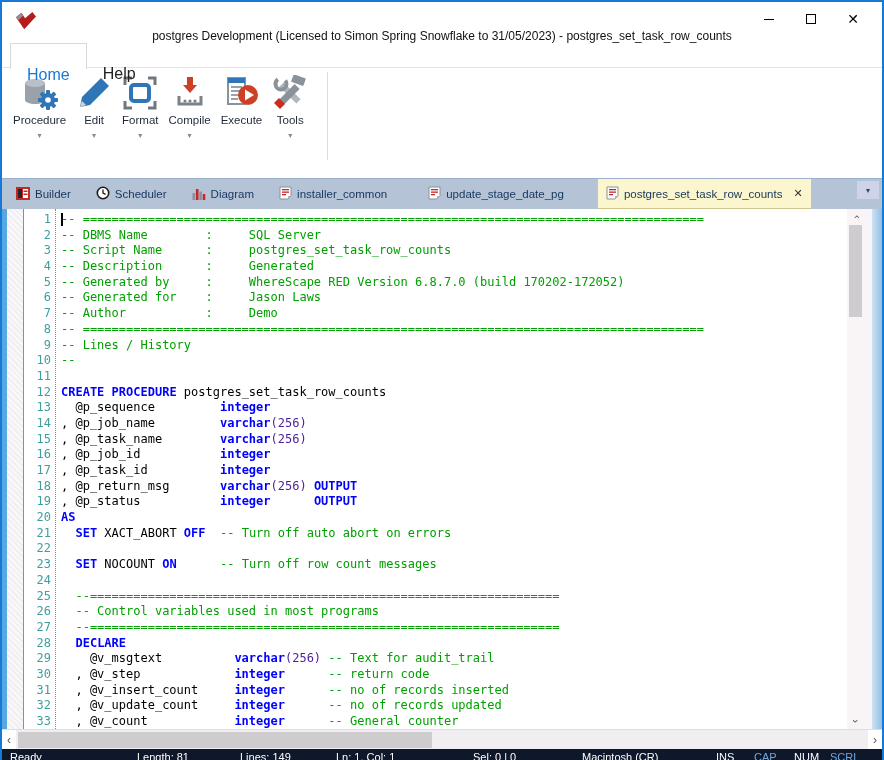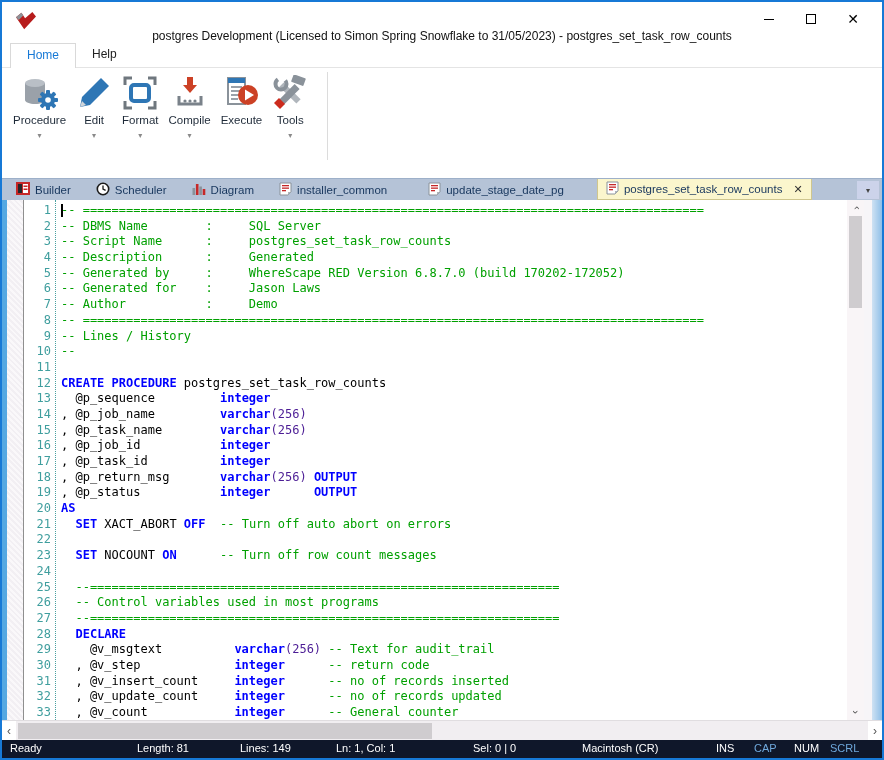--- a/index.html
+++ b/index.html
@@ -11,35 +11,35 @@
   .logo { position:absolute; left:12px; top:9px; }
   .title { position:absolute; left:0; right:0; top:27px; text-align:center; font-size:12px; color:#111; }
   .win-controls { position:absolute; right:8px; top:4px; display:flex; }
   .win-btn { width:42px; height:26px; display:flex; align-items:center; justify-content:center; color:#000; cursor:default; }
   .glyph-min { display:inline-block; width:10px; border-top:1px solid #000; }
   .glyph-max { display:inline-block; width:10px; height:10px; border:1px solid #000; }
   .glyph-close { font-size:14px; line-height:1; }
 
   
   .ribbon-tabs { height:24px; display:flex; padding-left:8px; background:#fff; position:relative; z-index:2; flex:0 0 auto; }
-  .rtab { padding:4px 16px 3px; font-size:12px; color:#222; }
+  .rtab { padding:22px 16px 3px; font-size:16px; color:#222; }
   .rtab.active { color:#1779d6; background:#fff; border:1px solid #d9d9d9; border-bottom:none; margin-bottom:-1px; }
 
   
   .ribbon-body { height:96px; background:#fff; border-top:1px solid #e4e4e4; display:flex; align-items:flex-start; padding:4px 0 0 6px; flex:0 0 auto; position:relative; }
   .rbtn { display:flex; flex-direction:column; align-items:center; padding:2px 5px; min-width:42px; }
   .rbtn .ricon { height:38px; display:flex; align-items:center; justify-content:center; }
   .rbtn .rlabel { font-size:11.5px; color:#1e2a38; margin-top:2px; white-space:nowrap; }
   .rbtn .rcaret { font-size:8px; color:#8a8a8a; margin-top:5px; height:10px; }
   .rsep { width:1px; height:88px; background:#dcdcdc; margin-left:14px; }
 
   .gap-strip { height:15px; background:#fff; flex:0 0 auto; }
 
   
-  .tabstrip { height:22px; background:#b5c3d7; border-top:1px solid #9db0c9; display:flex; align-items:stretch; padding-left:6px; position:relative; flex:0 0 auto; }
+  .tabstrip { height:31px; background:#b5c3d7; border-top:1px solid #9db0c9; display:flex; align-items:stretch; padding-left:6px; position:relative; flex:0 0 auto; }
   .dtab { display:flex; align-items:center; gap:5px; padding:0 8px; font-size:11.5px; color:#17365d; white-space:nowrap; margin-right:9px; }
   .dtab.spaced { margin-left:16px; }
   .dtab.active { background:#fbf6cd; border:1px solid #cfc68e; border-top:none; color:#17365d; }
   .dtab .closex { font-size:11px; color:#333; margin-left:6px; }
   .tab-dropdown { position:absolute; right:3px; top:2px; width:22px; height:18px; background:#ccd3ea; display:flex; align-items:center; justify-content:center; font-size:8px; color:#444; }
 
   
   .editor { flex:0 0 auto; height:520px; display:flex; background:#fff; position:relative; }
   .frame-blue-l { width:5px; background:#55a8e2; }
   .margin-strip { width:17px; background:#f7f5f8; border-right:1px solid #8f8f8f;

